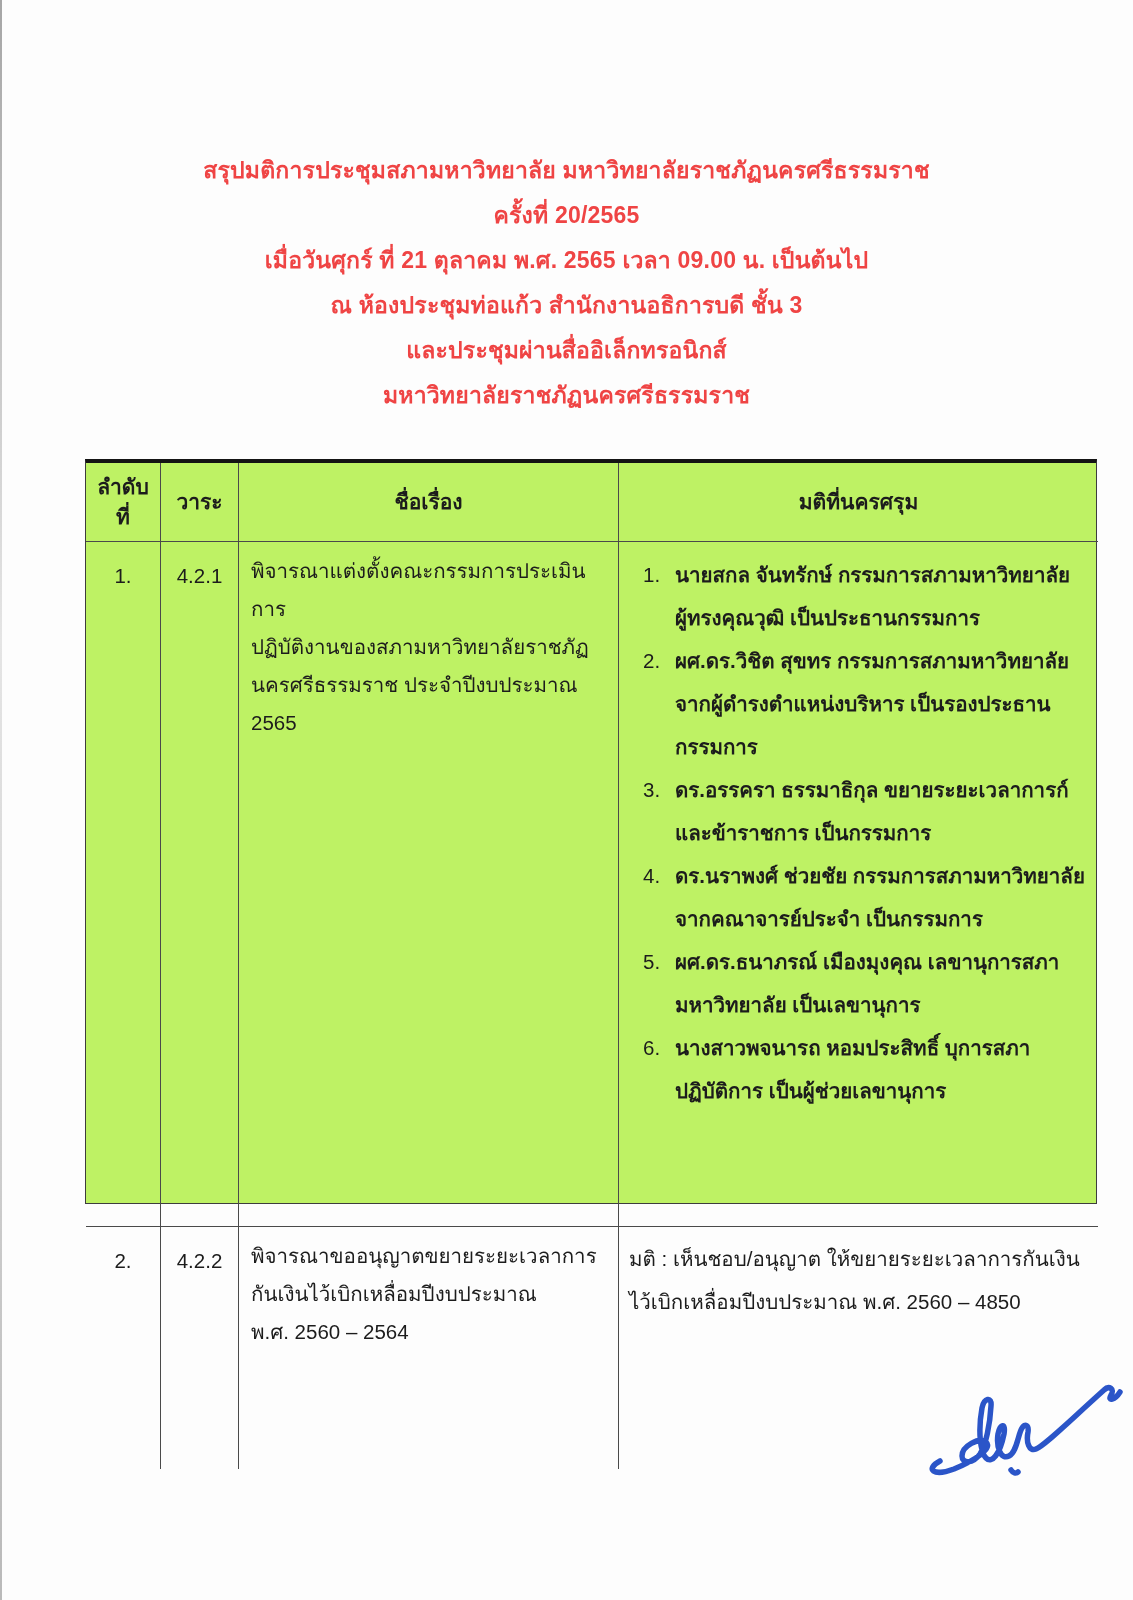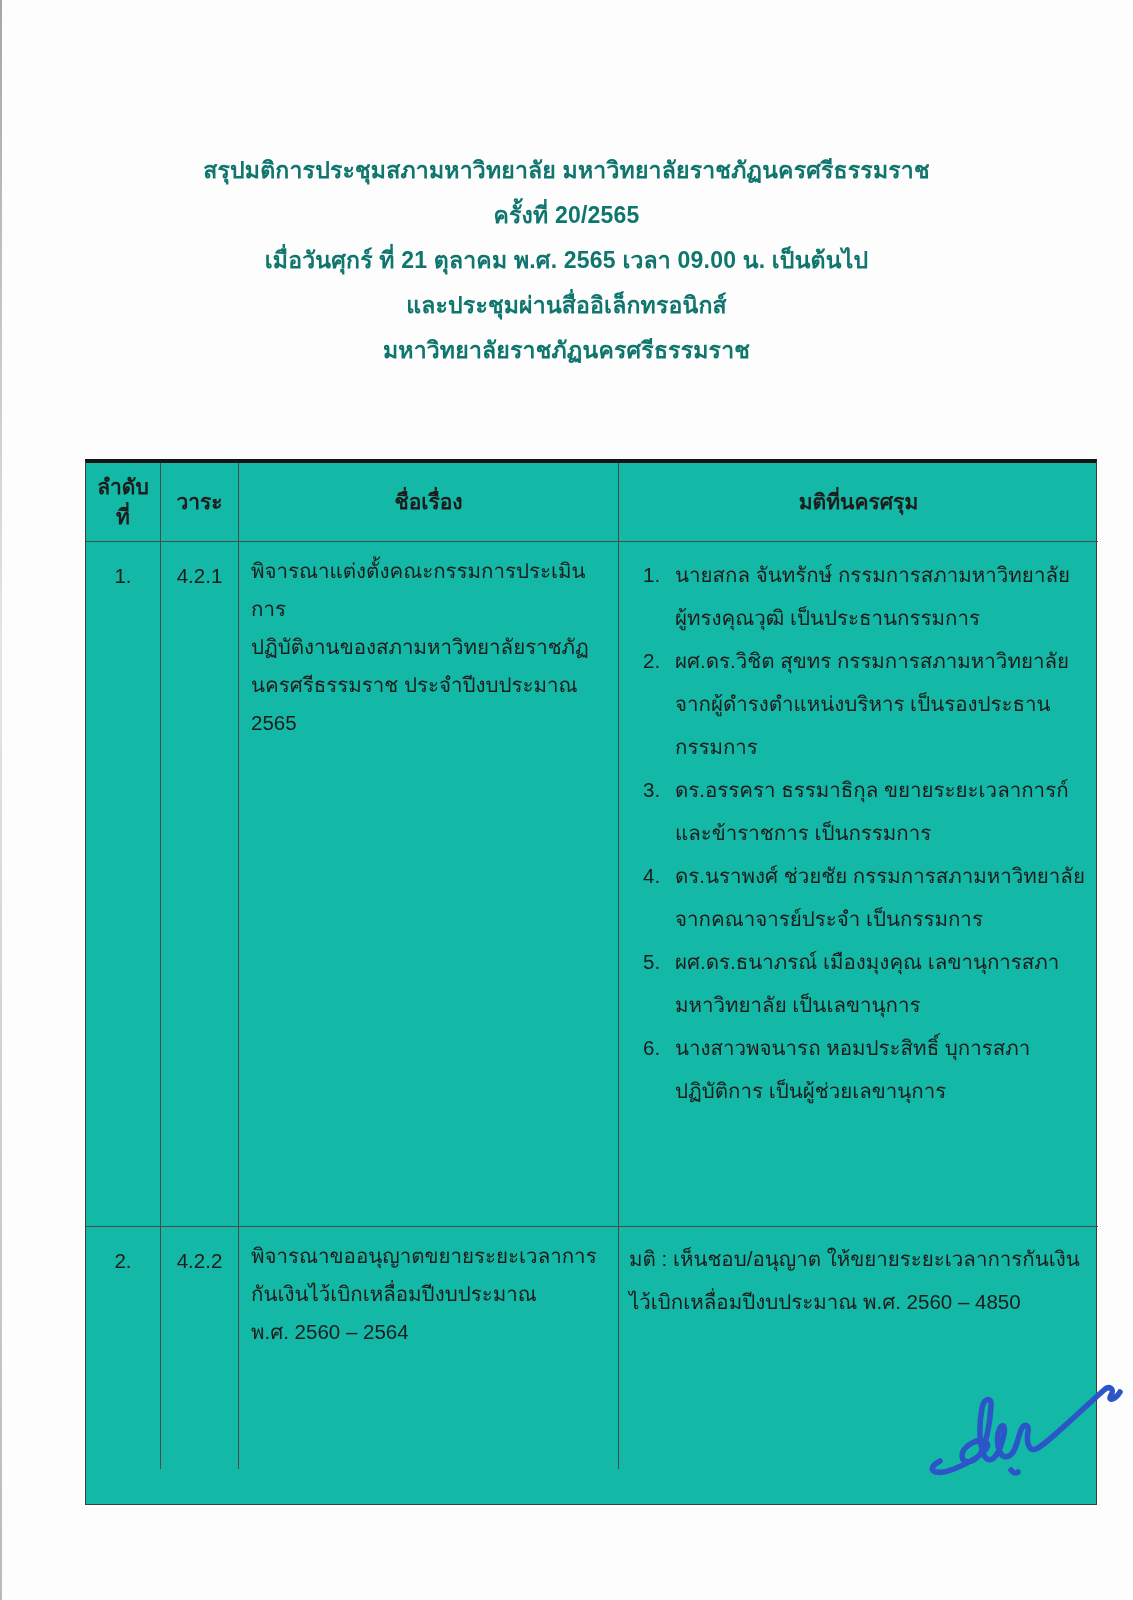--- a/index.html
+++ b/index.html
@@ -25,34 +25,34 @@
   }
 
   .doc-title {
     position: absolute;
     left: 0; top: 148px;
     width: 100%;
     text-align: center;
     font-weight: bold;
     font-size: 23px;
     line-height: 45px;
-    color: #0f766e;
+    color: #ef4444;
     letter-spacing: 0.2px;
   }
 
   .tbl {
     position: absolute;
     left: 85px; top: 459px;
-    width: 1012px; height: 1046px;
+    width: 1012px; height: 745px;
     display: grid;
     grid-template-columns: 75px 78px 380px 479px;
     grid-template-rows: 79px 685px 242px;
     border: 1px solid #3d3d3d;
     border-top: 4px solid #141414;
-    background: #14b8a6;
+    background: #bef264;
     font-size: 20.5px;
   }
   .cell {
     border-right: 1px solid #4a4a4a;
     border-bottom: 1px solid #4a4a4a;
     overflow: hidden;
   }
   .cell.last-col { border-right: none; }
   .cell.last-row { border-bottom: none; }
 
@@ -85,40 +85,42 @@
   .res-items { margin-top: 1px; }
   .res-item { display: flex; }
   .res-item .inum {
     flex: 0 0 32px;
     margin-left: 14px;
     text-align: left;
   }
   .res-item .itext {
     flex: 1;
     white-space: pre-line;
+    font-weight: bold;
   }
 
   .signature {
     position: absolute;
     left: 918px; top: 1358px;
     width: 212px; height: 128px;
     pointer-events: none;
   }
 </style>
 </head>
 <body>
 
 <div class="page">
 
   <div class="edge-artifact"></div>
 
   <header class="doc-title">
     <div>สรุปมติการประชุมสภามหาวิทยาลัย มหาวิทยาลัยราชภัฏนครศรีธรรมราช</div>
     <div>ครั้งที่ 20/2565</div>
     <div>เมื่อวันศุกร์ ที่ 21 ตุลาคม พ.ศ. 2565 เวลา 09.00 น. เป็นต้นไป</div>
+    <div>ณ ห้องประชุมท่อแก้ว สำนักงานอธิการบดี ชั้น 3</div>
     <div>และประชุมผ่านสื่ออิเล็กทรอนิกส์</div>
     <div>มหาวิทยาลัยราชภัฏนครศรีธรรมราช</div>
   </header>
 
   <div class="tbl">
 
     <div class="cell hcell">ลำดับ
 ที่</div>
     <div class="cell hcell">วาระ</div>
     <div class="cell hcell">ชื่อเรื่อง</div>

